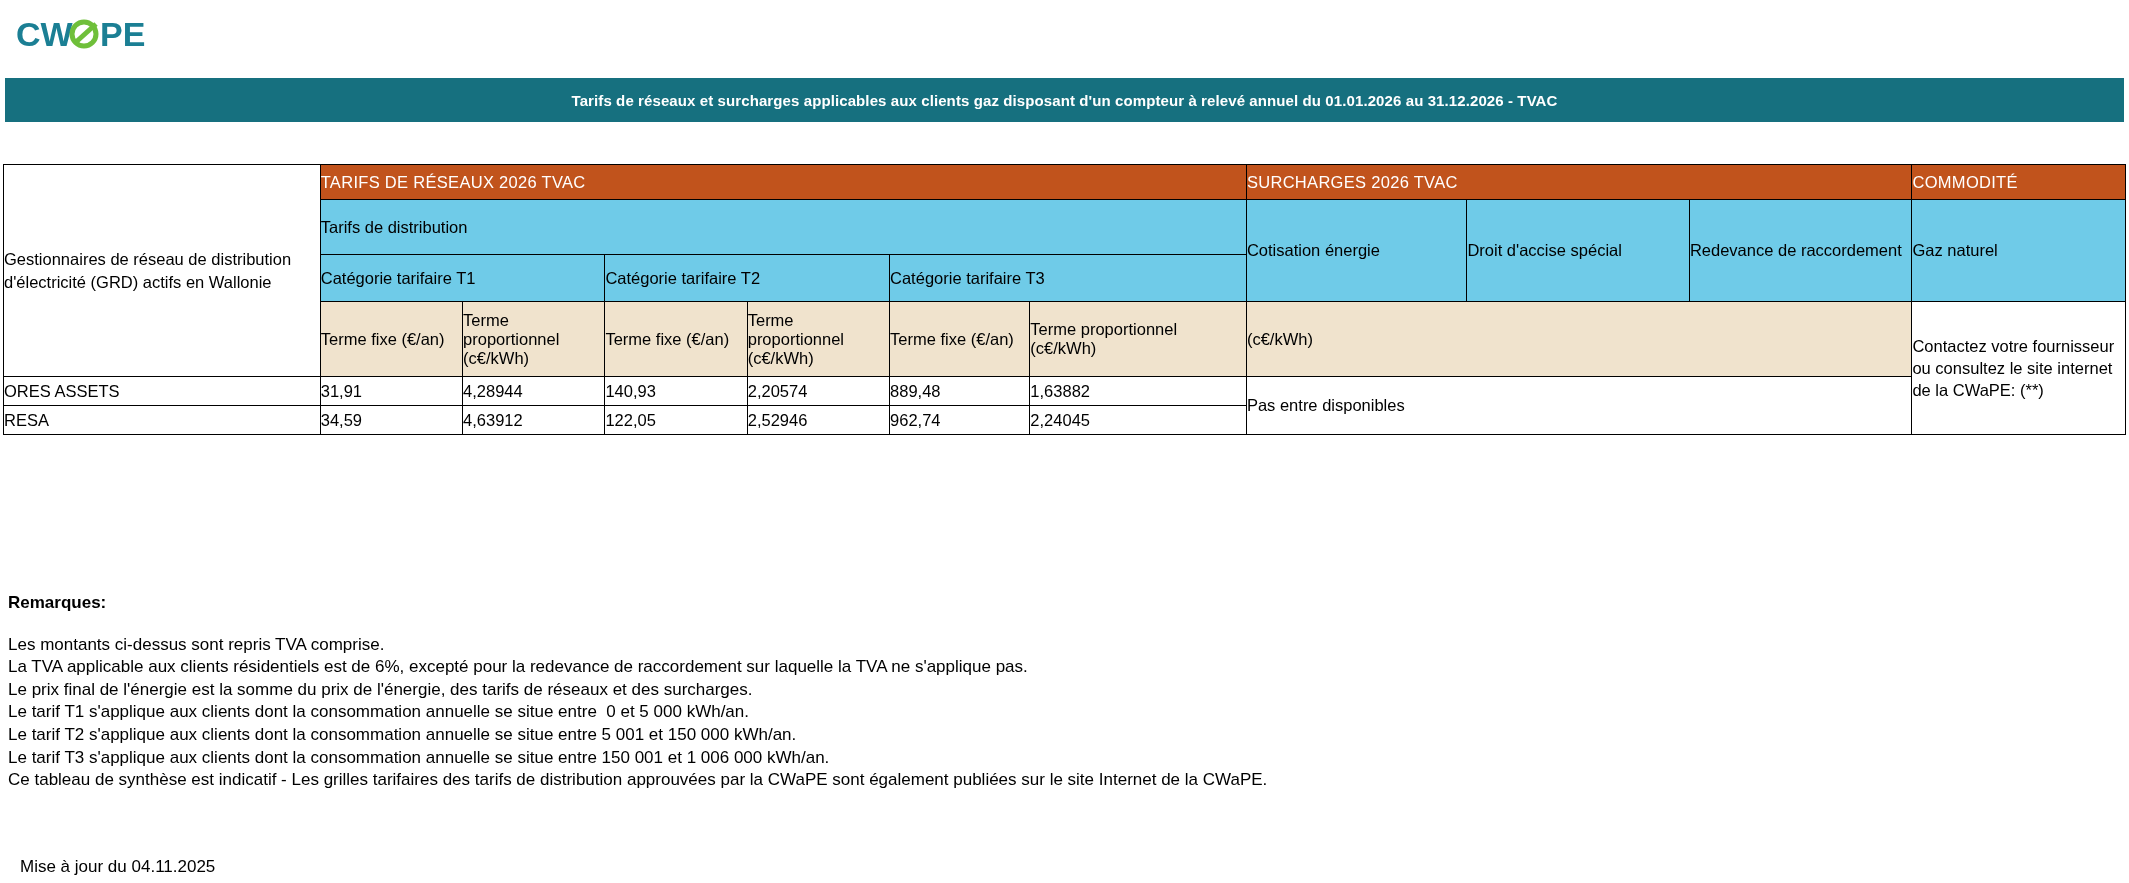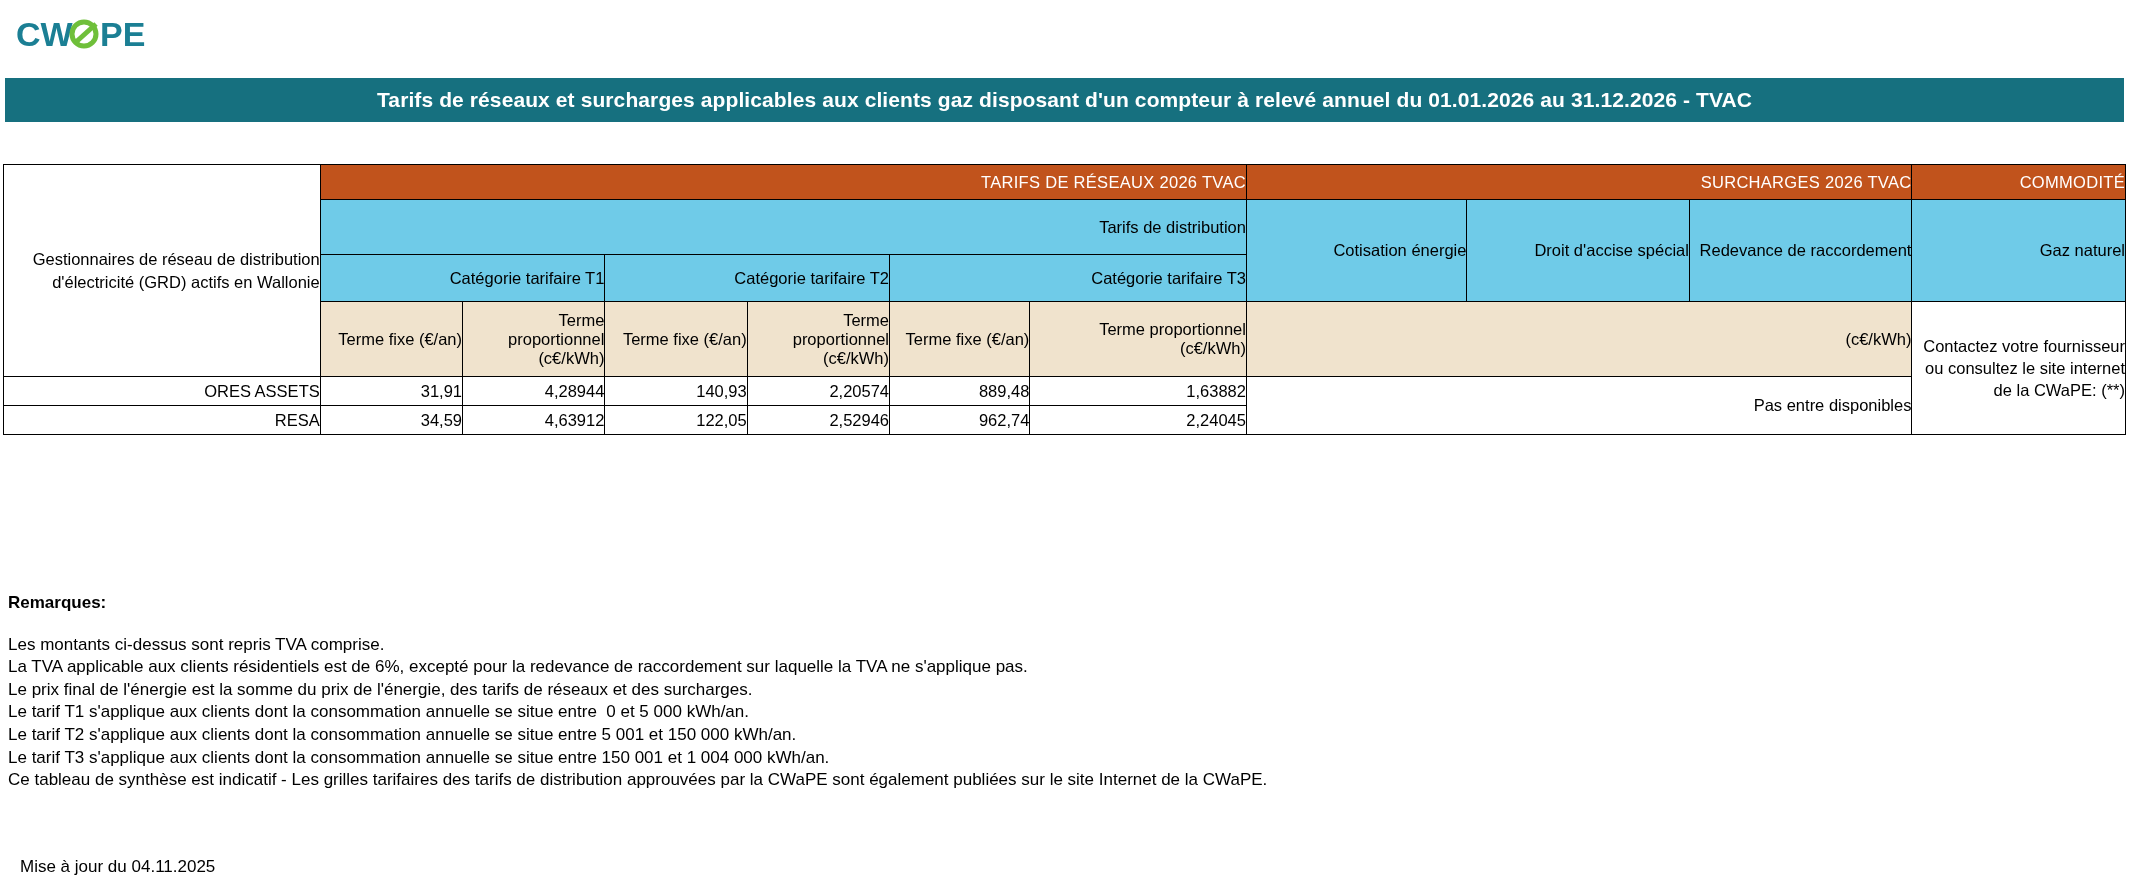--- a/index.html
+++ b/index.html
@@ -40,41 +40,41 @@
     left: 5px;
     top: 78px;
     width: 2119px;
     height: 44px;
     background: #16707f;
     color: #ffffff;
     display: flex;
     align-items: center;
     justify-content: center;
     font-weight: bold;
-    font-size: 21px;
+    font-size: 15px;
     letter-spacing: 0.1px;
   }
 
   
   .table-wrap {
     position: absolute;
     left: 3px;
     top: 164px;
     width: 2123px;
   }
   table.main {
     border-collapse: collapse;
     table-layout: fixed;
     width: 2123px;
   }
   table.main td, table.main th {
     border: 1px solid #000000;
     padding: 0;
     vertical-align: middle;
-    text-align: right;
+    text-align: left;
     font-weight: normal;
     font-size: 16.5px;
   }
   .hdr-orange {
     background: #c1531c;
     color: #ffffff;
     font-weight: bold;
     font-size: 16.5px;
     letter-spacing: 0.3px;
     height: 34px;
@@ -234,19 +234,19 @@
       </table>
   </div>
 
   <div class="remarks">
     <div class="rtitle">Remarques:</div>
     <p>Les montants ci-dessus sont repris TVA comprise.</p>
     <p>La TVA applicable aux clients résidentiels est de 6%, excepté pour la redevance de raccordement sur laquelle la TVA ne s'applique pas.</p>
     <p>Le prix final de l'énergie est la somme du prix de l'énergie, des tarifs de réseaux et des surcharges.</p>
     <p>Le tarif T1 s'applique aux clients dont la consommation annuelle se situe entre  0 et 5 000 kWh/an.</p>
     <p>Le tarif T2 s'applique aux clients dont la consommation annuelle se situe entre 5 001 et 150 000 kWh/an.</p>
-    <p>Le tarif T3 s'applique aux clients dont la consommation annuelle se situe entre 150 001 et 1 004 000 kWh/an.</p>
+    <p>Le tarif T3 s'applique aux clients dont la consommation annuelle se situe entre 150 001 et 1 006 000 kWh/an.</p>
     <p>Ce tableau de synthèse est indicatif - Les grilles tarifaires des tarifs de distribution approuvées par la CWaPE sont également publiées sur le site Internet de la CWaPE.</p>
   </div>
 
   <div class="update">Mise à jour du 04.11.2025</div>
 
 </div>
 
 </body></html>

